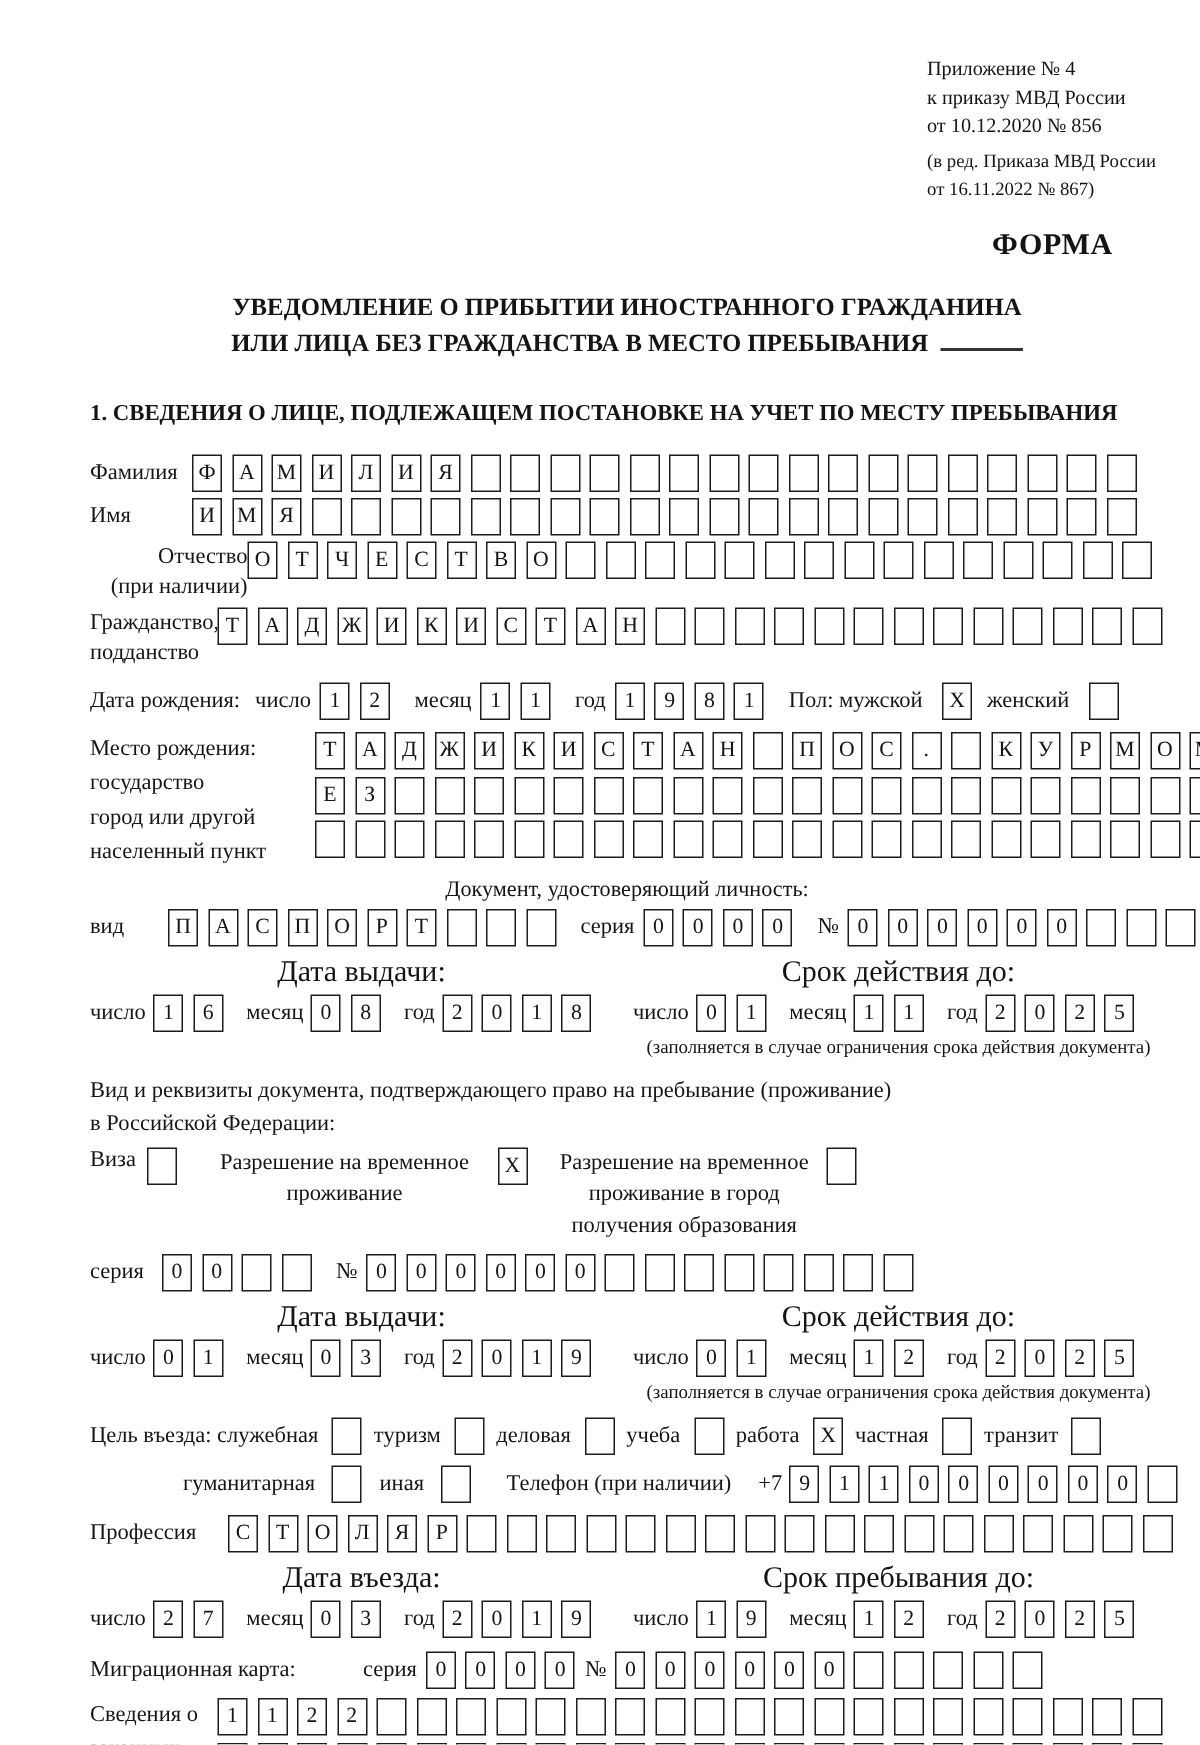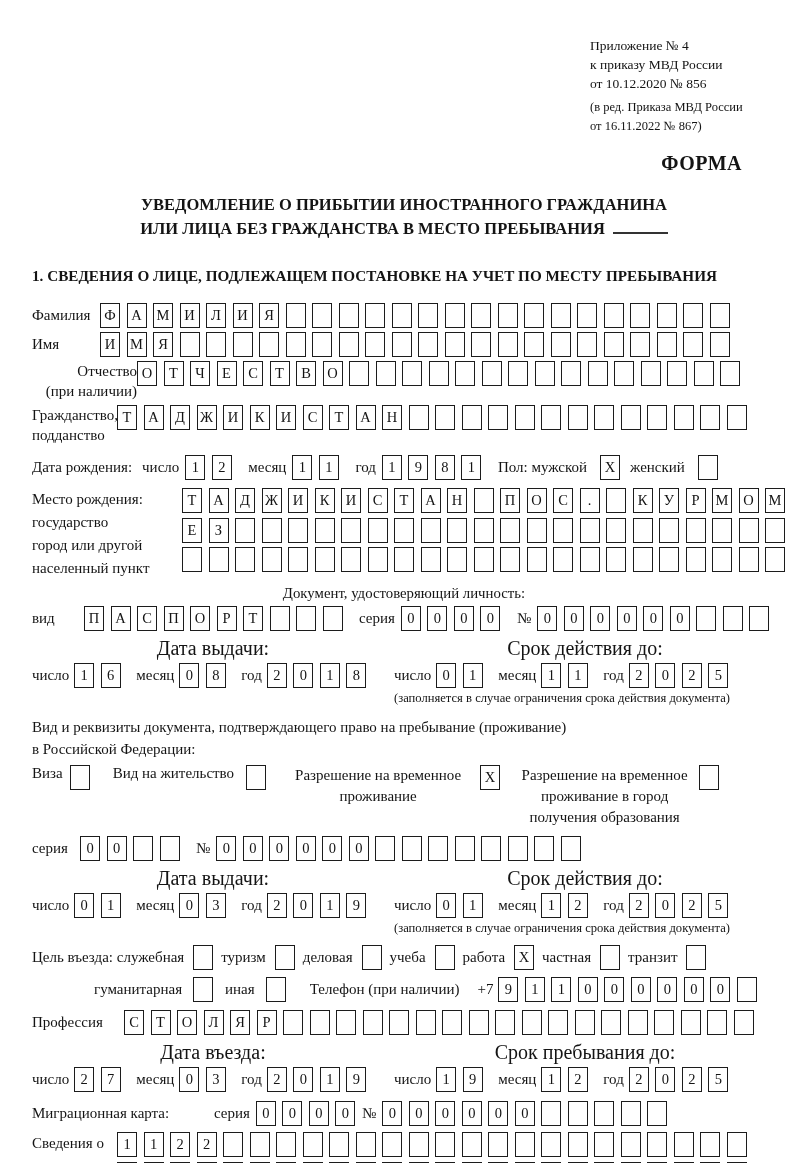--- a/index.html
+++ b/index.html
@@ -1,18 +1,18 @@
 <!DOCTYPE html>
 <html><head>
 <meta charset="utf-8">
 <style>
   html,body{margin:0;padding:0;background:#ffffff;}
   .page{
     width:800px;height:1163px;box-sizing:border-box;
-    padding:36px 24px 10px 32px;
+    padding:36px 24px 10px 60px;
     font-family:"Liberation Serif","DejaVu Serif",serif;
     color:#141414;font-size:15px;position:relative;overflow:hidden;
   }
   
   .appendix{margin-left:558px;width:210px;font-size:13.5px;line-height:19px;}
   .appendix .small{font-size:12.5px;}
   .appendix .gap{height:5px;}
   .forma{text-align:right;margin:16px 34px 0 0;font-weight:bold;font-size:20px;letter-spacing:.5px;}
   
   .title{text-align:center;font-weight:bold;font-size:16.5px;line-height:24px;margin-top:18px;}
@@ -48,21 +48,21 @@
   
   .doc-header{text-align:center;font-weight:normal;font-size:14.8px;margin-top:5px;}
   
   .dates{display:flex;margin-top:6px;}
   .dates .dcol-l{flex:none;width:362px;}
   .dates .dcol-r{flex:1;}
   .dhead{text-align:center;font-size:20px;margin-bottom:3px;}
   .dline{display:flex;align-items:center;}
   .dline .sublbl{margin:0 5px 0 9px;}
   .dline .sublbl.first{margin-left:0;}
-  .rnote{font-size:12.6px;text-align:left;margin-top:3px;line-height:15px;}
+  .rnote{font-size:12.6px;text-align:center;margin-top:3px;line-height:15px;}
   
   .res-text{margin-top:10px;line-height:22px;}
   .cb-row{display:flex;align-items:flex-start;margin-top:5px;}
   .cb-item{display:flex;align-items:flex-start;margin-right:9px;}
   .cb-item .cbox{margin-top:0;}
   .cb-multi{text-align:center;line-height:21px;}
   .cb-multi.w190{width:190px;}
   .cb-multi.w175{width:175px;}
   
   .purpose-row{display:flex;align-items:center;margin-top:9px;flex-wrap:nowrap;}
@@ -421,24 +421,20 @@
   <div class="res-text">
     <div>Вид и реквизиты документа, подтверждающего право на пребывание (проживание)</div>
     <div>в Российской Федерации:</div>
   </div>
   <div class="cb-row">
     <div class="cb-item">
       <span>Виза</span>
       <span class="cbox"></span>
     </div>
     <div class="cb-item">
-      <span style="margin-left:14px;">Вид на жительство</span>
-      <span class="cbox" style="margin-left:12px;"></span>
-    </div>
-    <div class="cb-item">
       <span class="cb-multi w190" style="margin-left:8px;">
         <span>Разрешение на временное</span><br>
         <span>проживание</span>
       </span>
       <span class="cbox">X</span>
     </div>
     <div class="cb-item" style="margin-right:0;">
       <span class="cb-multi w175" style="margin-left:8px;">
         <span>Разрешение на временное</span><br>
         <span>проживание в город</span><br>

